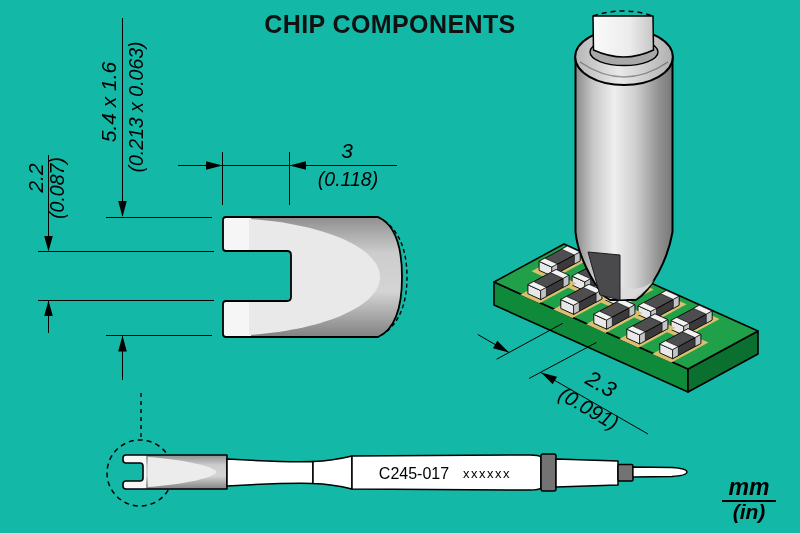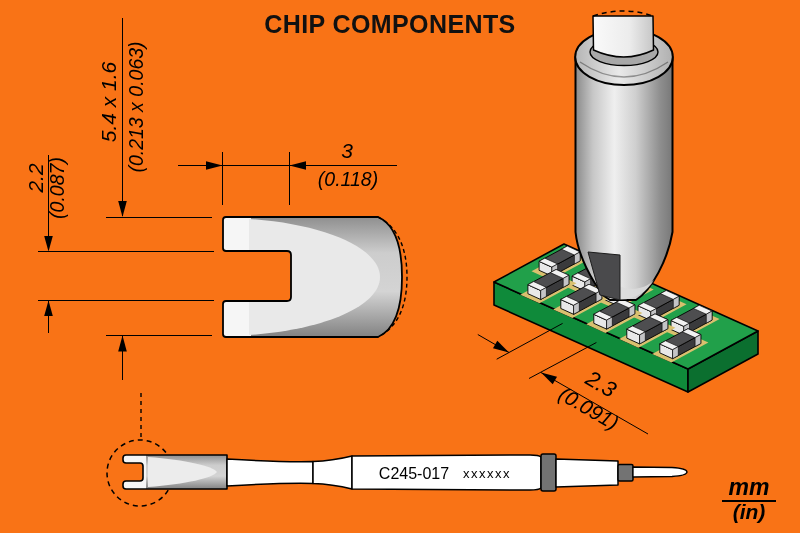--- a/index.html
+++ b/index.html
@@ -1,16 +1,16 @@
 <!DOCTYPE html>
 <html><head>
 <meta charset="utf-8">
 <style>
   html,body{margin:0;padding:0;background:#ffffff;}
-  #canvas{position:relative;width:800px;height:533px;background:#f97316;overflow:hidden;
+  #canvas{position:relative;width:800px;height:533px;background:#14b8a6;overflow:hidden;
           font-family:"Liberation Sans",sans-serif;}
   #title{position:absolute;top:10px;left:0;width:780px;text-align:center;
          font-size:25px;font-weight:bold;letter-spacing:.4px;color:#111;}
   svg{position:absolute;top:0;left:0;}
   svg text{font-family:"Liberation Sans",sans-serif;fill:#000;}
   .dimtxt{font-style:italic;}
 </style>
 </head>
 <body>
 

